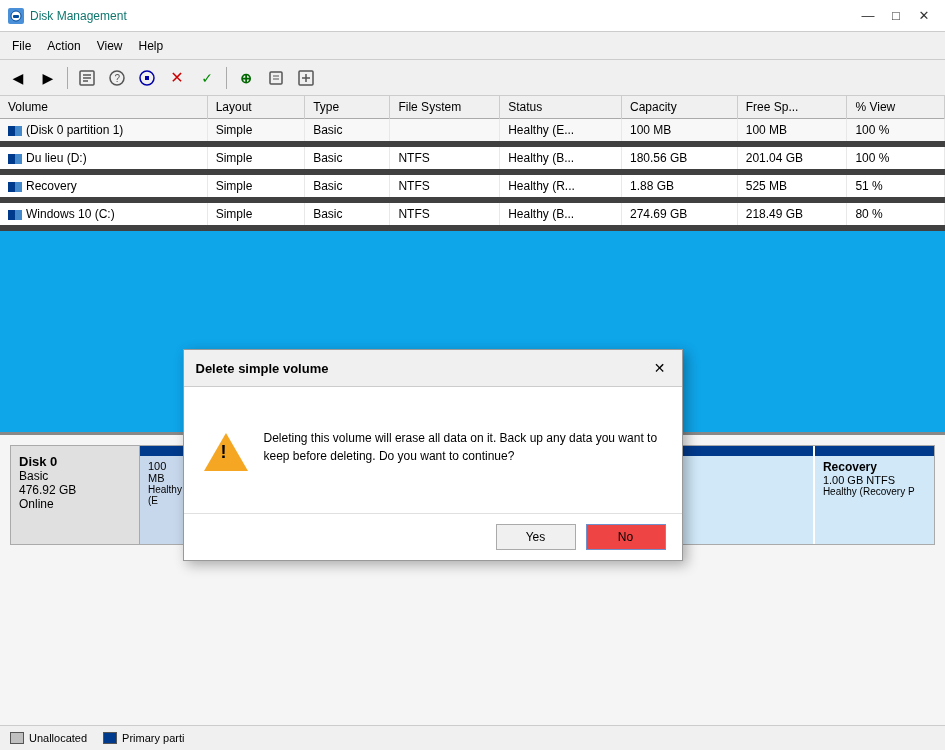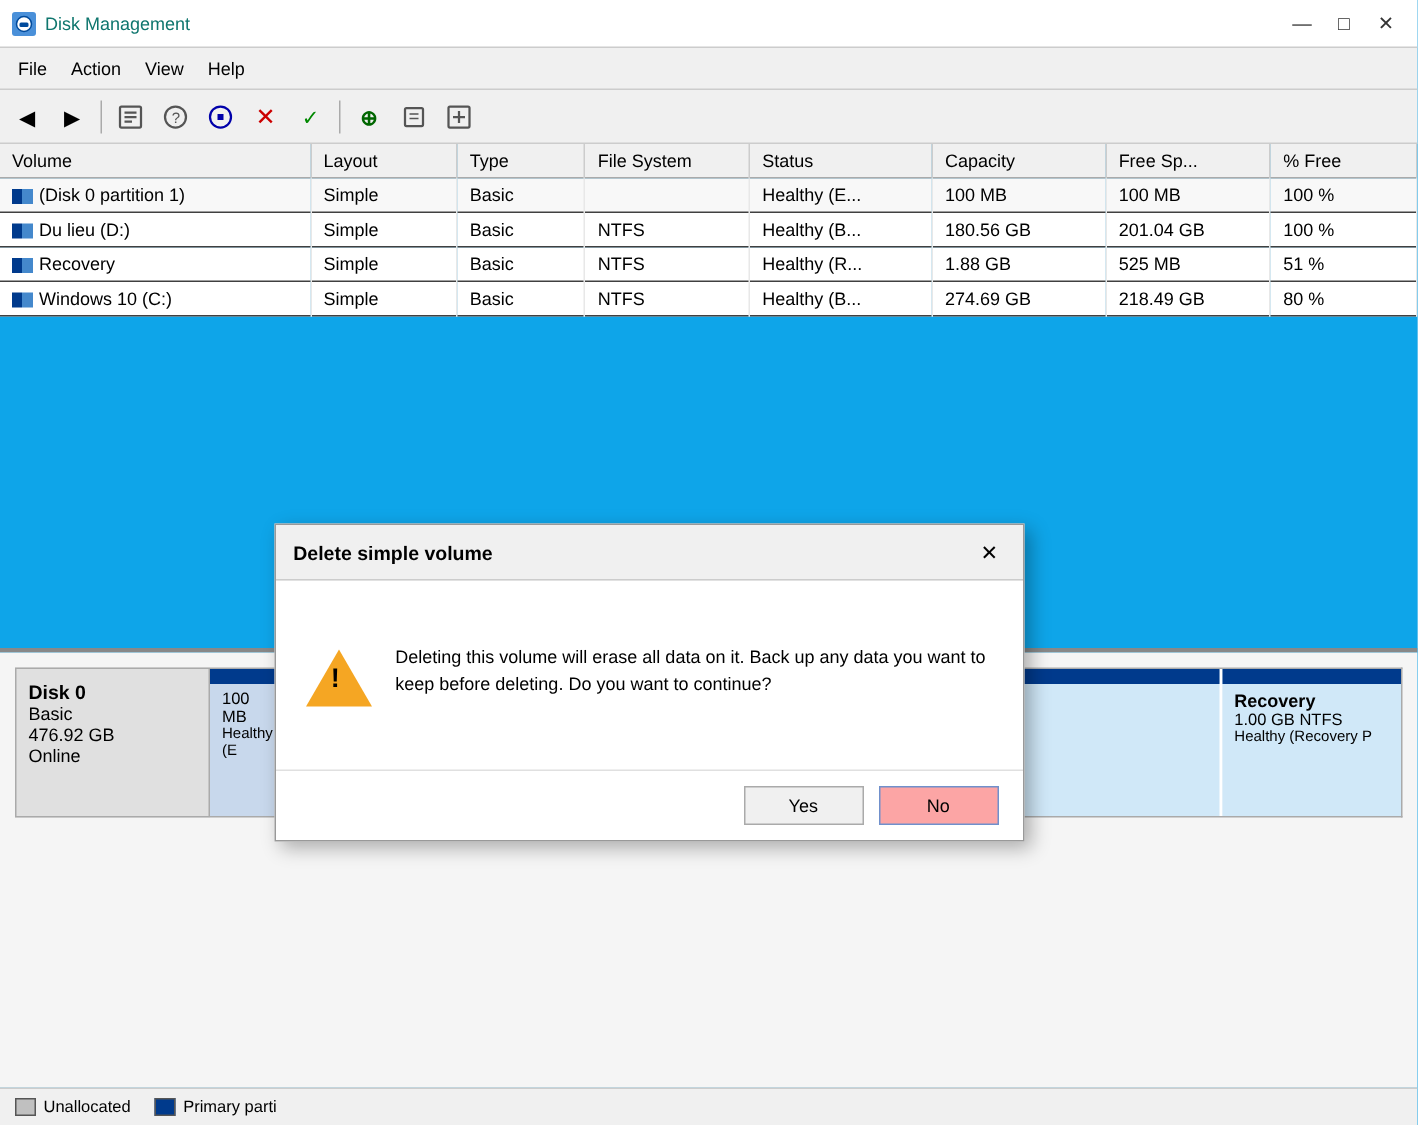--- a/index.html
+++ b/index.html
@@ -75,21 +75,21 @@
       background: #f0f0f0;
       border-bottom: 1px solid #aaa;
     }
     thead th {
       text-align: left;
       padding: 4px 8px;
       border-right: 1px solid #ccc;
       font-weight: normal;
       white-space: nowrap;
     }
-    tbody tr { border-bottom: 1px solid #404040; border-radius: 11px; }
+    tbody tr { border-bottom: 6px solid #404040; border-radius: 11px; }
     tbody td {
       padding: 4px 8px;
       border-right: 1px solid #e8e8e8;
       white-space: nowrap;
     }
     .vol-icon {
       display: inline-block;
       width: 14px; height: 10px;
       background: linear-gradient(to right, #003a8c 50%, #4488cc 50%);
       margin-right: 4px;
@@ -210,21 +210,21 @@
       gap: 10px;
     }
     .dialog-btn {
       min-width: 80px;
       padding: 5px 12px;
       border: 1px solid #aaa;
       background: #f0f0f0;
       cursor: pointer;
       font-size: 12px;
     }
-    .dialog-btn.primary { background: #fca5a5; border-color: #7090cc; }
+    .dialog-btn.primary { background: #ef4444; border-color: #7090cc; }
   </style>
 </head>
 <body>
 
 <div class="title-bar">
   <div class="title-bar-left">
     <div class="title-bar-icon">
       <svg width="12" height="12" viewBox="0 0 12 12">
           <circle cx="6" cy="6" r="5" fill="#fff" stroke="#004a9c" stroke-width="1"></circle>
           <rect x="3" y="5" width="6" height="3" rx="1" fill="#004a9c"></rect>
@@ -296,21 +296,21 @@
     <table>
       <thead>
         <tr>
           <th style="width:170px;">Volume</th>
           <th style="width:80px;">Layout</th>
           <th style="width:70px;">Type</th>
           <th style="width:90px;">File System</th>
           <th style="width:100px;">Status</th>
           <th style="width:95px;">Capacity</th>
           <th style="width:90px;">Free Sp...</th>
-          <th style="width:80px;">% Free</th>
+          <th style="width:80px;">% View</th>
         </tr>
       </thead>
       <tbody id="table-body">
       <tr style="background: rgb(248, 248, 248);">
             <td><span class="vol-icon"></span>(Disk 0 partition 1)</td>
             <td>Simple</td>
             <td>Basic</td>
             <td></td>
             <td>Healthy (E...</td>
             <td>100 MB</td>

